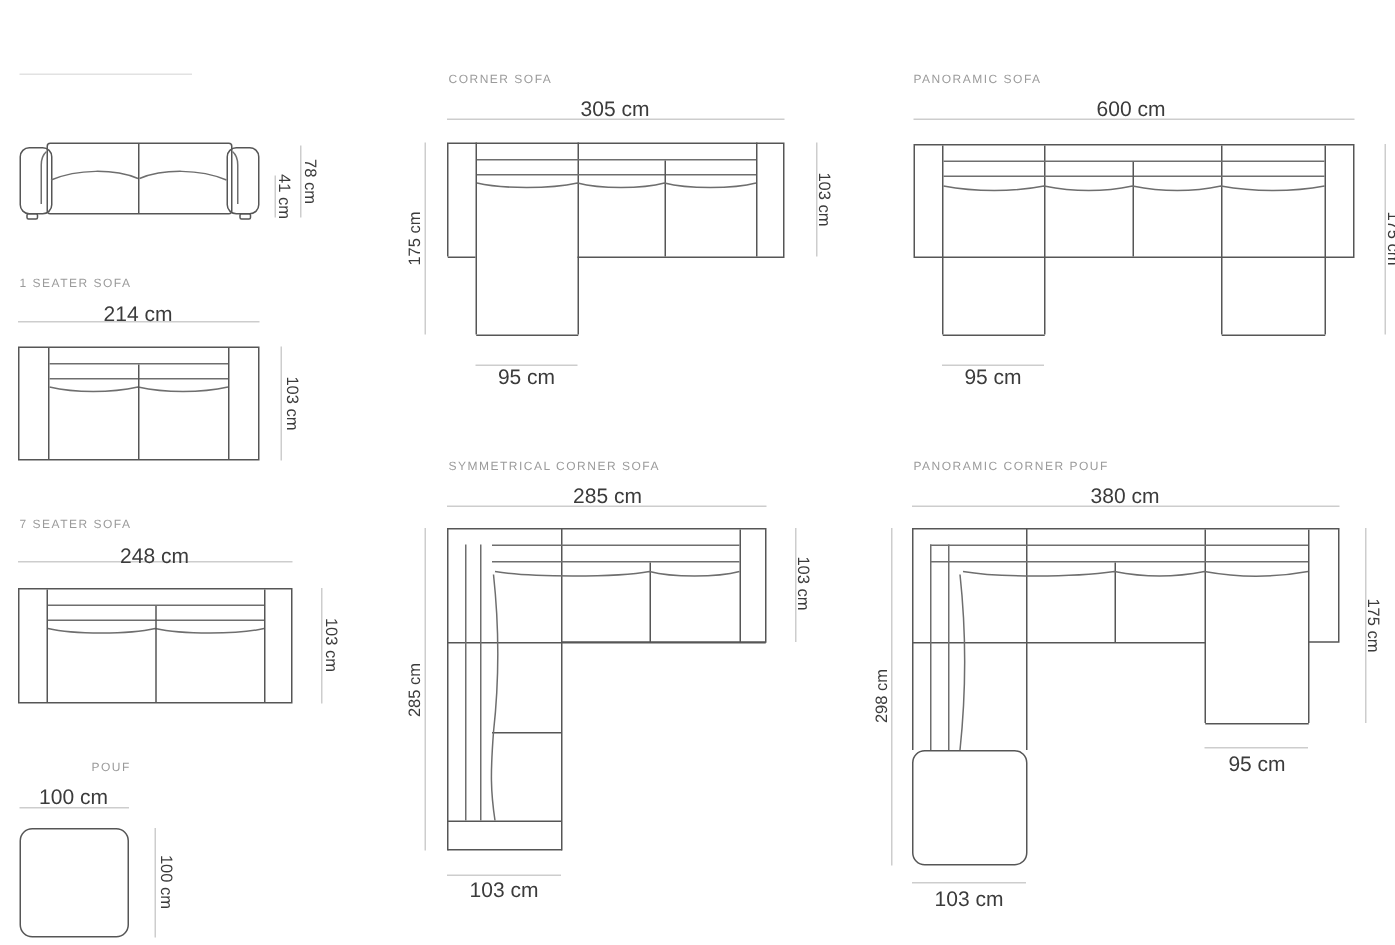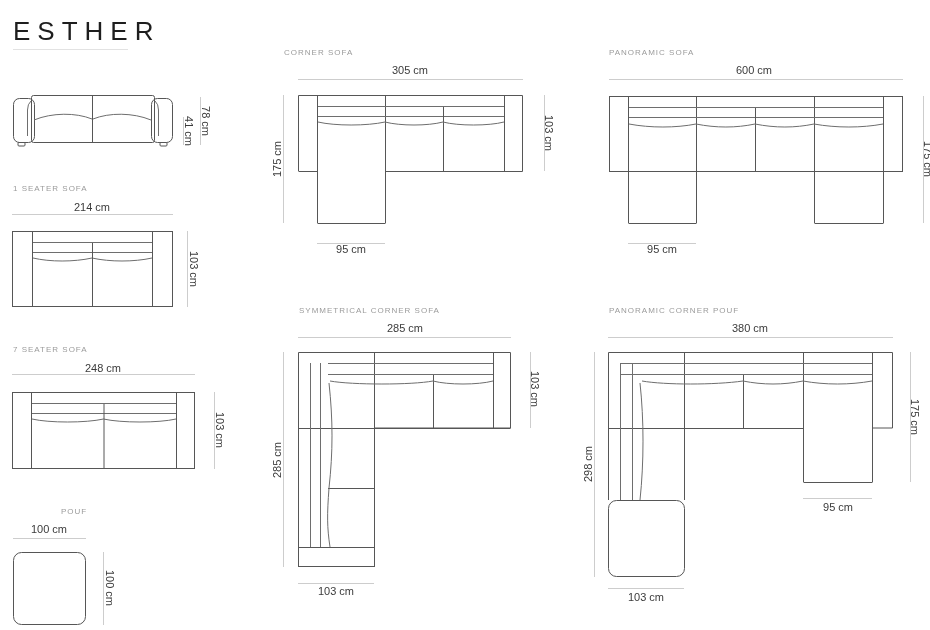--- a/index.html
+++ b/index.html
@@ -3,21 +3,21 @@
 <meta charset="utf-8">
 <style>
   html,body{margin:0;padding:0;background:#ffffff;}
   #stage{position:relative;width:930px;height:630px;background:#fff;overflow:hidden;
          font-family:"Liberation Sans", sans-serif;}
   #linework{position:absolute;left:0;top:0;}
   .title{position:absolute;left:13px;top:16px;font-size:26px;letter-spacing:7px;
          color:#1e1e1e;font-weight:400;}
   .title-rule{position:absolute;left:13px;top:49px;width:115px;height:1px;background:#e2e2e2;}
   .sec-label{position:absolute;font-size:8px;letter-spacing:1px;color:#9b9b9b;white-space:nowrap;}
-  .dim{position:absolute;font-size:11px;color:#3b3b3b;white-space:nowrap;transform:translateX(-50%);}
+  .dim{position:absolute;font-size:14px;color:#3b3b3b;white-space:nowrap;transform:translateX(-50%);}
   .dimv{position:absolute;font-size:11px;color:#3b3b3b;white-space:nowrap;
         transform:translate(-50%,-50%) rotate(90deg);}
   .dimv-l{position:absolute;font-size:11px;color:#3b3b3b;white-space:nowrap;
         transform:translate(-50%,-50%) rotate(-90deg);}
 </style>
 </head>
 <body>
 
 <div id="stage">
 
@@ -155,27 +155,26 @@
       <g stroke="#cdcdcd">
         <line x1="608" y1="337.5" x2="893" y2="337.5"></line>
         <line x1="910.5" y1="352" x2="910.5" y2="482"></line>
         <line x1="803" y1="498.5" x2="872" y2="498.5"></line>
         <line x1="594.5" y1="352" x2="594.5" y2="577"></line>
         <line x1="608" y1="588.5" x2="684" y2="588.5"></line>
       </g>
     </g>
   </svg>
 
-  <div class="title">ESTHER</div>
   <div class="title-rule"></div>
 
   <div class="sec-label" style="left:13px;top:184px;">1 SEATER SOFA</div>
   <div class="sec-label" style="left:13px;top:345px;">7 SEATER SOFA</div>
   <div class="sec-label" style="left:13px;top:507px;padding-left:48px;">POUF</div>
-  <div class="sec-label" style="left:284px;top:48px;text-align:right;">CORNER SOFA</div>
+  <div class="sec-label" style="left:299px;top:48px;text-align:right;">CORNER SOFA</div>
   <div class="sec-label" style="left:609px;top:48px;">PANORAMIC SOFA</div>
   <div class="sec-label" style="left:299px;top:306px;">SYMMETRICAL CORNER SOFA</div>
   <div class="sec-label" style="left:609px;top:306px;">PANORAMIC CORNER POUF</div>
 
   <div class="dimv" style="left:206px;top:121px;">78 cm</div>
   <div class="dimv" style="left:189px;top:131px;">41 cm</div>
 
   <div class="dim" style="left:92px;top:201px;">214 cm</div>
   <div class="dimv" style="left:194px;top:269px;">103 cm</div>
 

